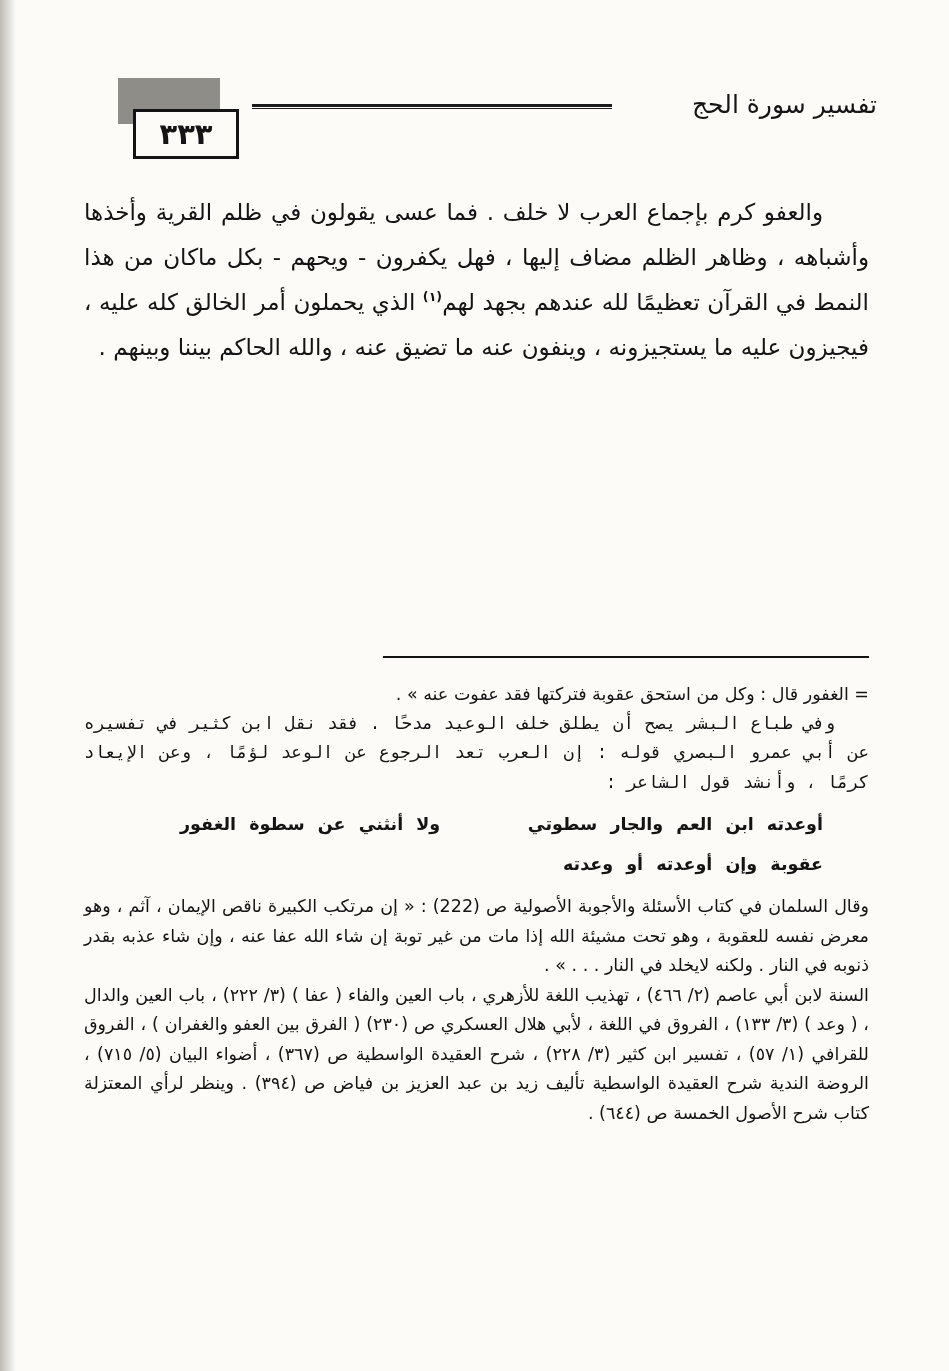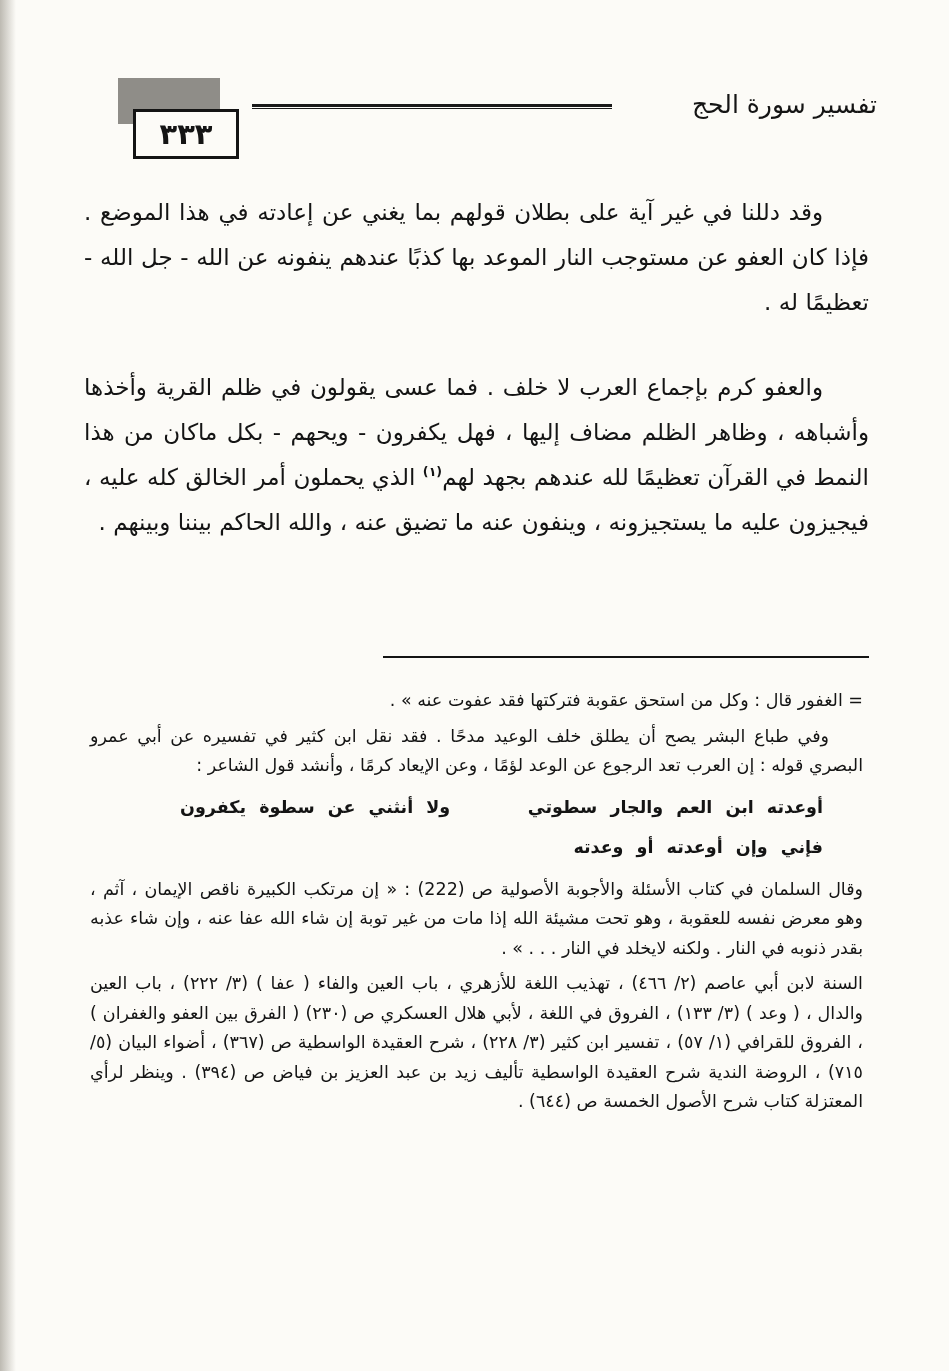--- a/index.html
+++ b/index.html
@@ -81,22 +81,22 @@
     width: 486px;
     border-top: 2.5px solid #141414;
   }
   .footnotes {
     position: absolute;
     top: 680px; right: 80px; left: 84px;
     font-size: 17.5px;
     line-height: 29.5px;
     text-align: justify;
   }
-  .footnotes p { margin: 6px; }
-  .footnotes p.indent { text-indent: 34px; }
+  .footnotes p { margin: 0; }
+  .footnotes p.indent { text-indent: 34px; font-family: Liberation Mono, monospace; }
   .poetry {
     margin: 6px 0 8px 0;
     padding-right: 46px;
     padding-left: 96px;
   }
   .verse {
     display: flex;
     justify-content: space-between;
     gap: 40px;
     font-weight: bold;
@@ -112,36 +112,35 @@
   <div class="scan-edge"></div>
 
   <div class="pn-shadow"></div>
   <div class="pn-box">
     <span>٣٣٣</span>
   </div>
   <div class="header-rule"></div>
   <div class="header-title">تفسير سورة الحج</div>
 
   <main class="content">
-    <p>وقد دللنا في غير آية على بطلان قولهم بما يغني عن إعادته في هذا الموضع . فإذا كان العفو عن مستوجب النار الموعد بها كذبًا عندهم ينفونه عن الله - جل الله - تعظيمًا له .</p>
     <p><span>والعفو كرم بإجماع العرب لا خلف . فما عسى يقولون في ظلم القرية وأخذها وأشباهه ، وظاهر الظلم مضاف إليها ، فهل يكفرون - ويحهم - بكل ماكان من هذا النمط في القرآن تعظيمًا لله عندهم بجهد لهم</span><sup class="fn-marker">(١)</sup><span> الذي يحملون أمر الخالق كله عليه ، فيجيزون عليه ما يستجيزونه ، وينفون عنه ما تضيق عنه ، والله الحاكم بيننا وبينهم .</span></p>
   </main>
 
   <div class="footnote-sep"></div>
 
   <section class="footnotes">
     <p>= الغفور قال : وكل من استحق عقوبة فتركتها فقد عفوت عنه » .</p>
     <p class="indent">وفي طباع البشر يصح أن يطلق خلف الوعيد مدحًا . فقد نقل ابن كثير في تفسيره عن أبي عمرو البصري قوله : إن العرب تعد الرجوع عن الوعد لؤمًا ، وعن الإيعاد كرمًا ، وأنشد قول الشاعر :</p>
 
     <div class="poetry">
       <div class="verse">
         <span>أوعدته ابن العم والجار سطوتي</span>
-        <span>ولا أنثني عن سطوة يكفرون</span>
+        <span>ولا أنثني عن سطوة الغفور</span>
       </div>
       <div class="verse">
-        <span>فإني وإن أوعدته أو وعدته</span>
+        <span>عقوبة وإن أوعدته أو وعدته</span>
       </div>
     </div>
 
     <p>وقال السلمان في كتاب الأسئلة والأجوبة الأصولية ص (222) : « إن مرتكب الكبيرة ناقص الإيمان ، آثم ، وهو معرض نفسه للعقوبة ، وهو تحت مشيئة الله إذا مات من غير توبة إن شاء الله عفا عنه ، وإن شاء عذبه بقدر ذنوبه في النار . ولكنه لايخلد في النار . . . » .</p>
     <p>السنة لابن أبي عاصم (٢/ ٤٦٦) ، تهذيب اللغة للأزهري ، باب العين والفاء ( عفا ) (٣/ ٢٢٢) ، باب العين والدال ، ( وعد ) (٣/ ١٣٣) ، الفروق في اللغة ، لأبي هلال العسكري ص (٢٣٠) ( الفرق بين العفو والغفران ) ، الفروق للقرافي (١/ ٥٧) ، تفسير ابن كثير (٣/ ٢٢٨) ، شرح العقيدة الواسطية ص (٣٦٧) ، أضواء البيان (٥/ ٧١٥) ، الروضة الندية شرح العقيدة الواسطية تأليف زيد بن عبد العزيز بن فياض ص (٣٩٤) . وينظر لرأي المعتزلة كتاب شرح الأصول الخمسة ص (٦٤٤) .</p>
   </section>
 </div>
 
 </body></html>

